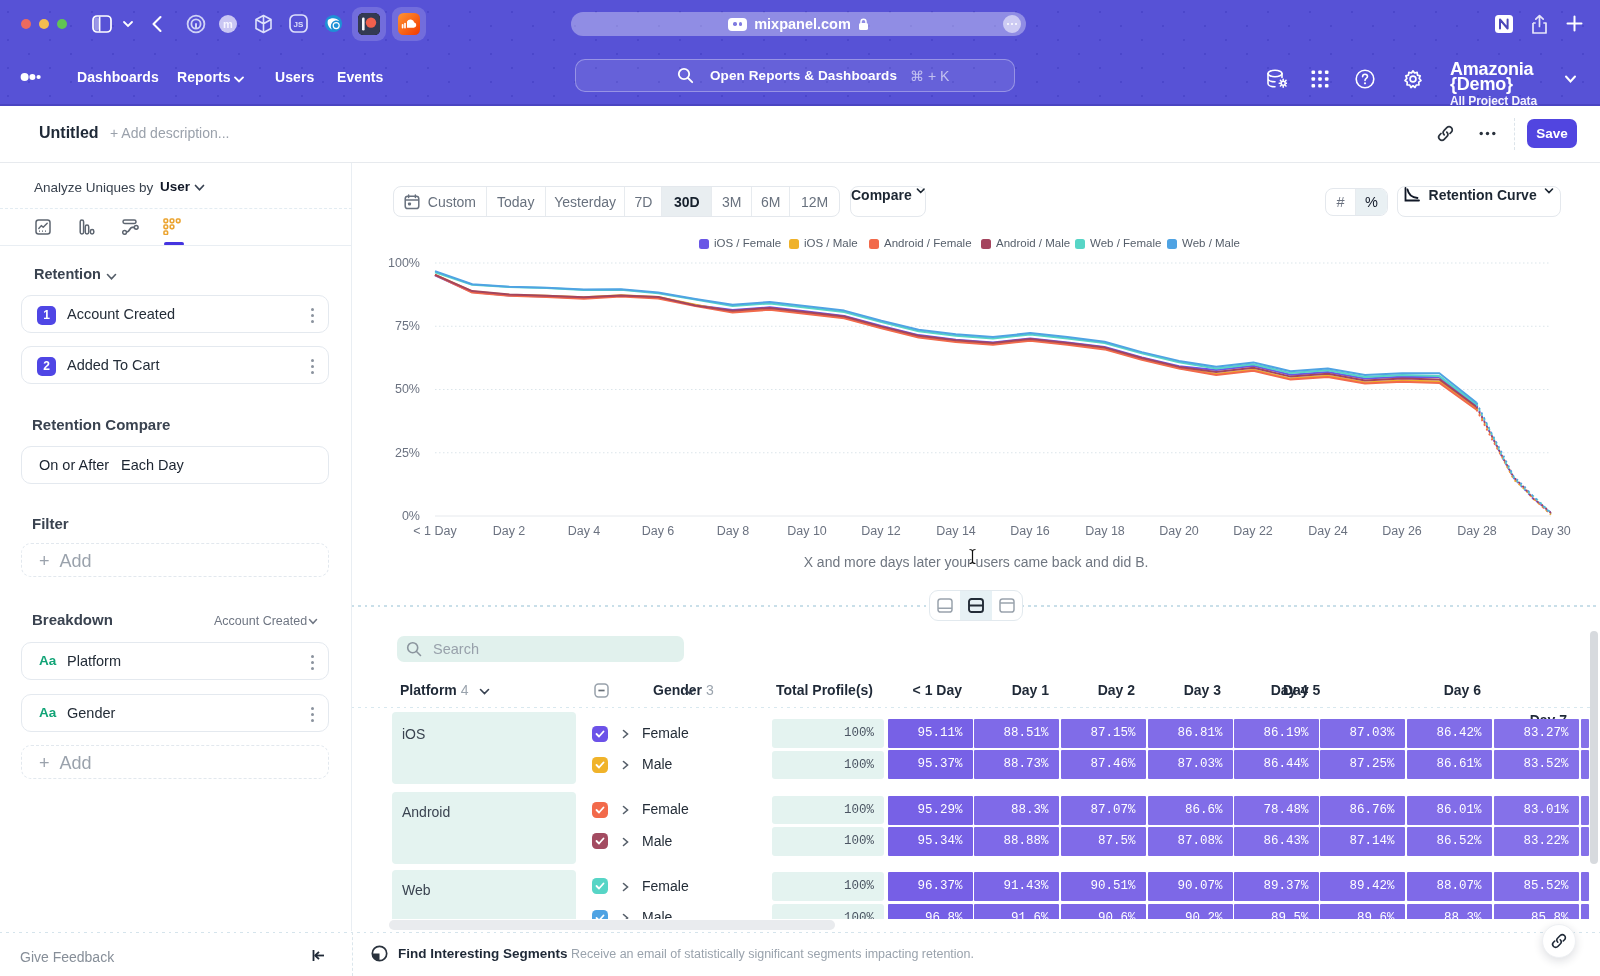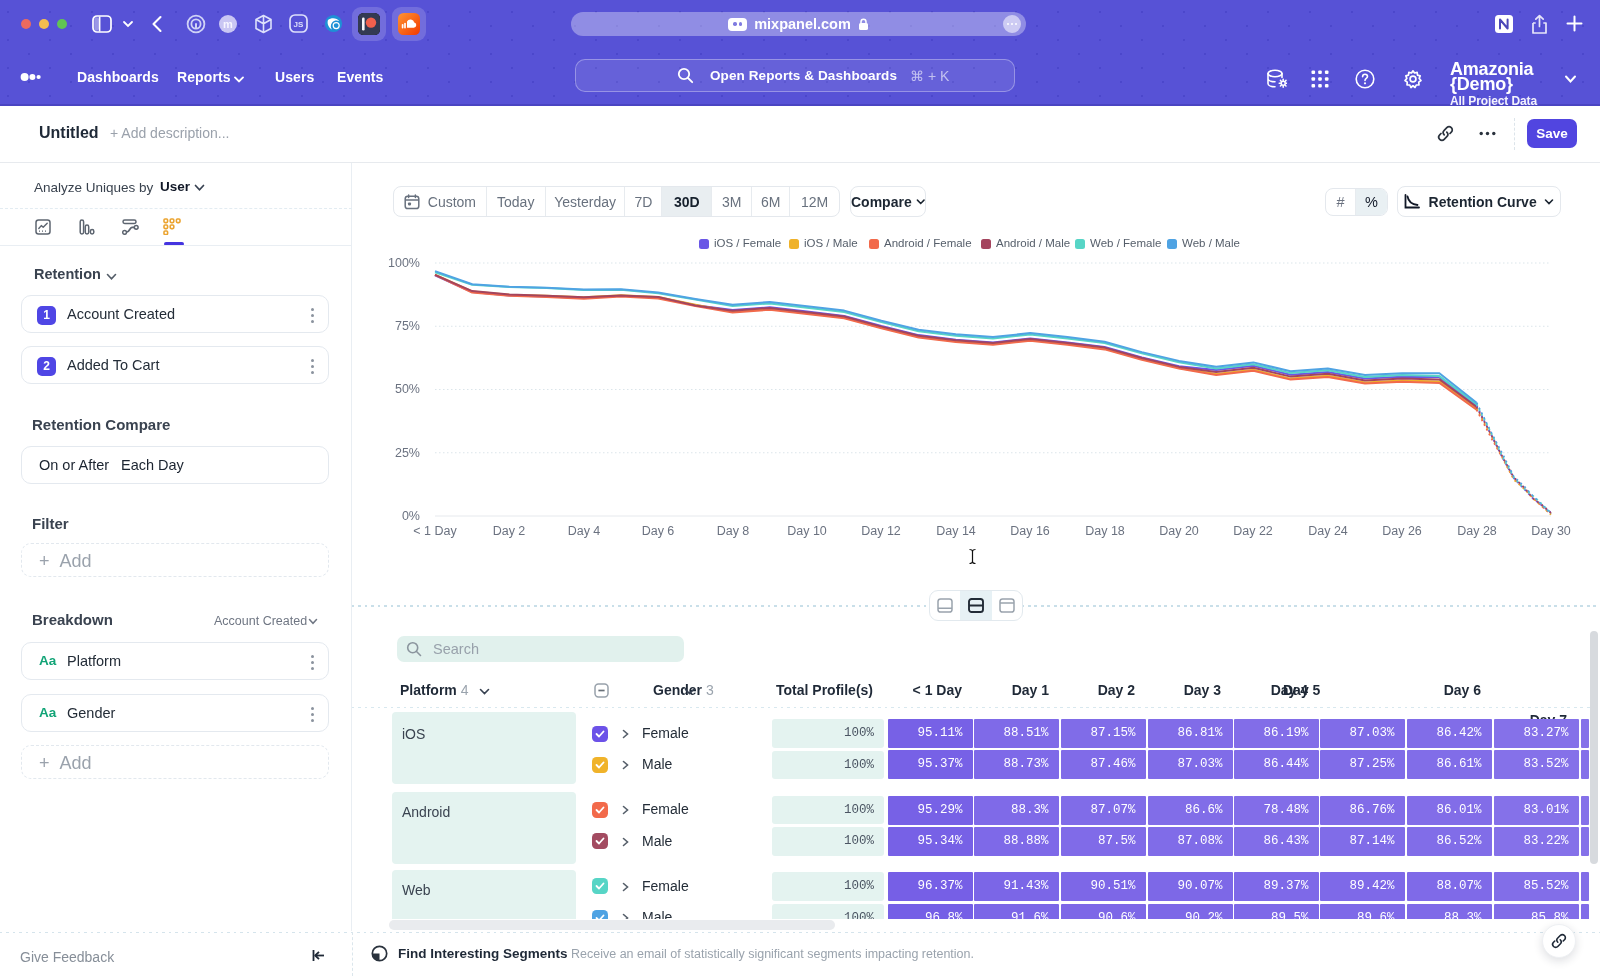--- a/index.html
+++ b/index.html
@@ -32,21 +32,21 @@
 .dashcard{position:absolute;left:21px;width:308px;height:34px;border:1.5px dashed #e2e8ee;border-radius:10px;color:#9aa2ac;font-size:18px}
 .dashcard span{position:absolute;left:17px;top:7px}
 .aa{position:absolute;left:17px;top:10px;font-size:13.5px;font-weight:700;color:#12a477}
 
 .kebab{position:absolute;right:14px;top:12px;width:3px;height:15px}
 .kebab i{display:block;width:3px;height:3px;border-radius:50%;background:#8b939e;margin-bottom:3px}
 .seg{position:absolute;left:393px;top:186px;width:447px;height:31px;border:1px solid #e4e8ed;border-radius:8px;display:flex;overflow:hidden}
 .seg>div{display:flex;align-items:center;justify-content:center;font-size:14px;color:#68717e;border-right:1px solid #e7ebef;height:100%}
 .seg>div:last-child{border-right:none}
 .seg .sel{background:#e9eef1;color:#16202c;font-weight:700}
-.btn{position:absolute;border:1px solid #e4e8ed;border-radius:8px;background:#fff;display:flex;align-items:center;justify-content:center;font-size:14px;color:#1c2632}
+.btn{position:absolute;border:1px solid #e4e8ed;border-radius:8px;background:#fff;display:flex;align-items:flex-start;justify-content:center;font-size:14px;color:#1c2632}
 .ylab{position:absolute;font-size:12.5px;color:#6b7280;text-align:right;width:40px}
 .xlab{position:absolute;font-size:12.5px;color:#6b7280;text-align:center;width:60px;top:524px}
 .caption{position:absolute;left:352px;top:554px;width:1248px;text-align:center;font-size:14px;color:#6f7680}
 
 .searchbox{position:absolute;left:397px;top:636px;width:287px;height:26px;border-radius:7px;background:#e1f1ed}
 .thead{position:absolute;font-size:14px;color:#1f2937;font-weight:700}
 .tmut{color:#9aa3ad;font-weight:400}
 .skel{position:absolute;background:#e4f3f0;border-radius:4px}
 .cell{position:absolute;width:84.5px;height:28.5px;color:#fff;font-family:"Liberation Mono",monospace;font-size:12.5px;display:flex;align-items:center;justify-content:flex-end;padding-right:10px;border-radius:1px}
 .cell.sliver{width:8px;padding:0}
@@ -415,20 +415,21 @@
 <polyline points="435.0,272.2 472.2,284.7 509.4,287.0 546.6,288.1 583.8,289.9 621.0,289.8 658.2,293.2 695.4,299.6 732.6,306.1 769.8,303.4 807.0,307.7 844.2,312.0 881.4,322.1 918.6,331.2 955.8,335.7 993.0,338.5 1030.2,334.5 1067.4,338.5 1104.6,343.1 1141.8,353.4 1179.0,362.3 1216.2,368.5 1253.4,364.2 1290.6,373.1 1327.8,370.3 1365.0,376.9 1402.2,375.1 1439.4,376.1 1476.6,404.2" fill="none" stroke="#57D5C6" stroke-width="2" stroke-linejoin="round"></polyline>
 <polyline points="435.0,271.1 472.2,284.3 509.4,286.8 546.6,287.8 583.8,289.6 621.0,289.3 658.2,292.6 695.4,298.9 732.6,304.7 769.8,302.0 807.0,306.3 844.2,310.6 881.4,320.7 918.6,329.8 955.8,334.3 993.0,337.1 1030.2,333.1 1067.4,337.1 1104.6,341.7 1141.8,352.1 1179.0,360.9 1216.2,366.7 1253.4,362.4 1290.6,371.3 1327.8,368.5 1365.0,375.1 1402.2,373.3 1439.4,373.3 1476.6,402.7" fill="none" stroke="#4FA3E3" stroke-width="2" stroke-linejoin="round"></polyline>
 <polyline points="1476.6,405.7 1491.5,435.4 1502.6,457.9 1513.8,478.1 1525.0,489.8 1532.4,497.9 1541.7,505.2 1551.0,512.5" fill="none" stroke="#6A57E6" stroke-width="1.8" stroke-dasharray="2,3.4"></polyline>
 <polyline points="1476.6,408.7 1491.5,436.2 1502.6,457.9 1513.8,479.6 1525.0,489.6 1532.4,497.9 1541.7,506.1 1551.0,514.6" fill="none" stroke="#EFB22A" stroke-width="1.8" stroke-dasharray="2,3.4"></polyline>
 <polyline points="1476.6,409.7 1491.5,438.5 1502.6,458.0 1513.8,478.4 1525.0,489.1 1532.4,496.7 1541.7,506.1 1551.0,514.1" fill="none" stroke="#F26A4B" stroke-width="1.8" stroke-dasharray="2,3.4"></polyline>
 <polyline points="1476.6,407.0 1491.5,435.4 1502.6,457.0 1513.8,477.4 1525.0,488.3 1532.4,498.1 1541.7,504.8 1551.0,513.1" fill="none" stroke="#A4445E" stroke-width="1.8" stroke-dasharray="2,3.4"></polyline>
 <polyline points="1476.6,404.2 1491.5,433.6 1502.6,456.9 1513.8,477.4 1525.0,489.6 1532.4,495.4 1541.7,503.8 1551.0,513.4" fill="none" stroke="#57D5C6" stroke-width="1.8" stroke-dasharray="2,3.4"></polyline>
 <polyline points="1476.6,402.7 1491.5,433.0 1502.6,454.2 1513.8,476.6 1525.0,487.2 1532.4,495.4 1541.7,504.6 1551.0,513.7" fill="none" stroke="#4FA3E3" stroke-width="1.8" stroke-dasharray="2,3.4"></polyline>
 </svg>
 
+<div class="caption">X and more days later your users came back and did B.</div>
 <svg class="abs" style="left:968px;top:548px" width="9" height="17" viewBox="0 0 9 17">
       <path d="M1.5 1.5 C3 1.5 4.5 2.2 4.5 3.5 C4.5 2.2 6 1.5 7.5 1.5 M4.5 3 V14 M1.5 15.5 C3 15.5 4.5 14.8 4.5 13.5 C4.5 14.8 6 15.5 7.5 15.5" fill="none" stroke="#111" stroke-width="1.2"></path>
     </svg>
 
 <span class="abs" style="left:352px;top:605px;width:1248px;height:1.5px;background:repeating-linear-gradient(90deg,#c9dfe9 0 2.5px,transparent 2.5px 6.5px)"></span>
 <div class="abs" style="left:929px;top:590px;width:94px;height:31px;background:#fff;border:1px solid #e2e9ee;border-radius:9px;display:flex;overflow:hidden">
  <span style="width:31px;display:flex;align-items:center;justify-content:center">
         <svg width="16" height="15" viewBox="0 0 16 15">
           <rect x="1" y="1" width="14" height="13" rx="2.6" fill="none" stroke="#9aa3ad" stroke-width="1.5"></rect>
           <line x1="1" y1="10.2" x2="15" y2="10.2" stroke="#9aa3ad" stroke-width="1.5"></line>

